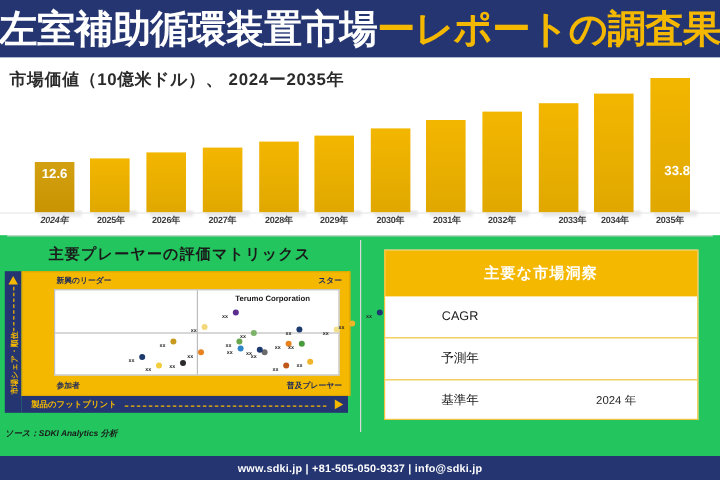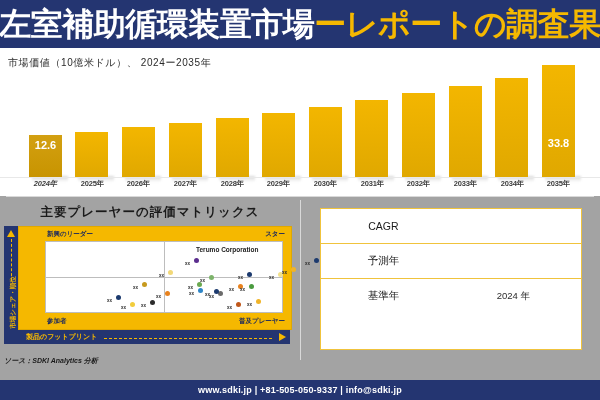--- a/index.html
+++ b/index.html
@@ -19,21 +19,21 @@
     line-height:1;
   }
   .t-white{color:#ffffff;}
   .t-yellow{color:#f5b800;}
   
   .chart-panel{
     position:absolute;left:0;top:48px;width:600px;height:148px;background:#fff;
   }
   .chart-title{
     position:absolute;left:8px;top:8px;width:300px;
-    font-size:10px;font-weight:400;color:#2b2b2b;line-height:1.45;
+    font-size:14px;font-weight:700;color:#2b2b2b;line-height:1.45;
     letter-spacing:0.6px;
   }
   .plot{
     position:absolute;left:0;top:0;width:600px;height:130px;padding-left:26px;
   }
   .bar-wrap{
     position:absolute;bottom:0;
   }
   .bar{
     position:absolute;bottom:0;left:0;width:100%;
@@ -51,21 +51,21 @@
   }
   .axis-line{
     position:absolute;left:0;top:129px;width:600px;height:1px;background:#e8e8e8;
   }
   .tick{
     position:absolute;top:131px;text-align:center;
     font-size:7.5px;font-weight:700;color:#3d3d3d;letter-spacing:-0.2px;
   }
   
   .bottom{
-    position:absolute;left:0;top:196px;width:600px;height:184px;background:#a3a3a3;
+    position:absolute;left:0;top:196px;width:600px;height:184px;background:#22c55e;
   }
   .divider-h{
     position:absolute;left:6px;top:0;width:588px;height:1px;background:#d9d9d9;
   }
   .divider-v{
     position:absolute;left:300px;top:4px;width:1px;height:160px;background:#d9d9d9;
   }
   
   .matrix-title{
     position:absolute;left:0;top:8px;width:300px;text-align:center;
@@ -212,35 +212,35 @@
         <div class="bar-shadow"></div>
         <div class="bar" style="height: 91px;"></div>
       </div>
       <div class="bar-wrap" style="left: 495px; width: 33px; height: 99px; top: 30px;">
         <div class="bar-shadow"></div>
         <div class="bar" style="height: 99px;"></div>
       </div>
       <div class="bar-wrap" style="left: 542px; width: 33px; height: 112px; top: 17px;">
         <div class="bar-shadow"></div>
         <div class="bar" style="height: 112px;"></div>
-        <div class="bar-value" style="top: 72px;">33.8</div>
+        <div class="bar-value" style="top: 72px; text-align: right;">33.8</div>
       </div>
     </div>
   <div class="axis-line"></div>
   <div id="ticks">
       <div class="tick" style="left: 22px; width: 46.6667px; font-style: italic;">2024年</div>
       <div class="tick" style="left: 69px; width: 46.6667px;">2025年</div>
       <div class="tick" style="left: 115px; width: 46.6667px;">2026年</div>
       <div class="tick" style="left: 162px; width: 46.6667px;">2027年</div>
       <div class="tick" style="left: 209px; width: 46.6667px;">2028年</div>
       <div class="tick" style="left: 255px; width: 46.6667px;">2029年</div>
       <div class="tick" style="left: 302px; width: 46.6667px;">2030年</div>
       <div class="tick" style="left: 349px; width: 46.6667px;">2031年</div>
       <div class="tick" style="left: 395px; width: 46.6667px;">2032年</div>
-      <div class="tick" style="left: 442px; width: 46.6667px;">2033年</div>
+      <div class="tick" style="left: 442px; width: 46.6667px; text-align: right;">2033年</div>
       <div class="tick" style="left: 489px; width: 46.6667px;">2034年</div>
       <div class="tick" style="left: 535px; width: 46.6667px;">2035年</div>
     </div>
 </div>
 
 <div class="bottom">
   <div class="divider-h"></div>
   <div class="divider-v"></div>
 
   <div class="matrix-title">主要プレーヤーの評価マトリックス</div>
@@ -305,20 +305,21 @@
 
   <div class="x-axis-arrow">
     <div class="x-axis-text">製品のフットプリント</div>
     <div class="x-dashes"></div>
     <div class="x-arrow-head"></div>
   </div>
 
   <div class="source-note">ソース：SDKI Analytics 分析</div>
 
   <div class="insight-box">
+    <div class="insight-head">主要な市場洞察</div>
     <div id="insight-rows">
         <div class="insight-row">
           <div class="ins-key">CAGR</div>
         </div>
         <div class="insight-row">
           <div class="ins-key">予測年</div>
         </div>
         <div class="insight-row">
           <div class="ins-key">基準年</div>
           <div class="ins-val">2024 年</div>

